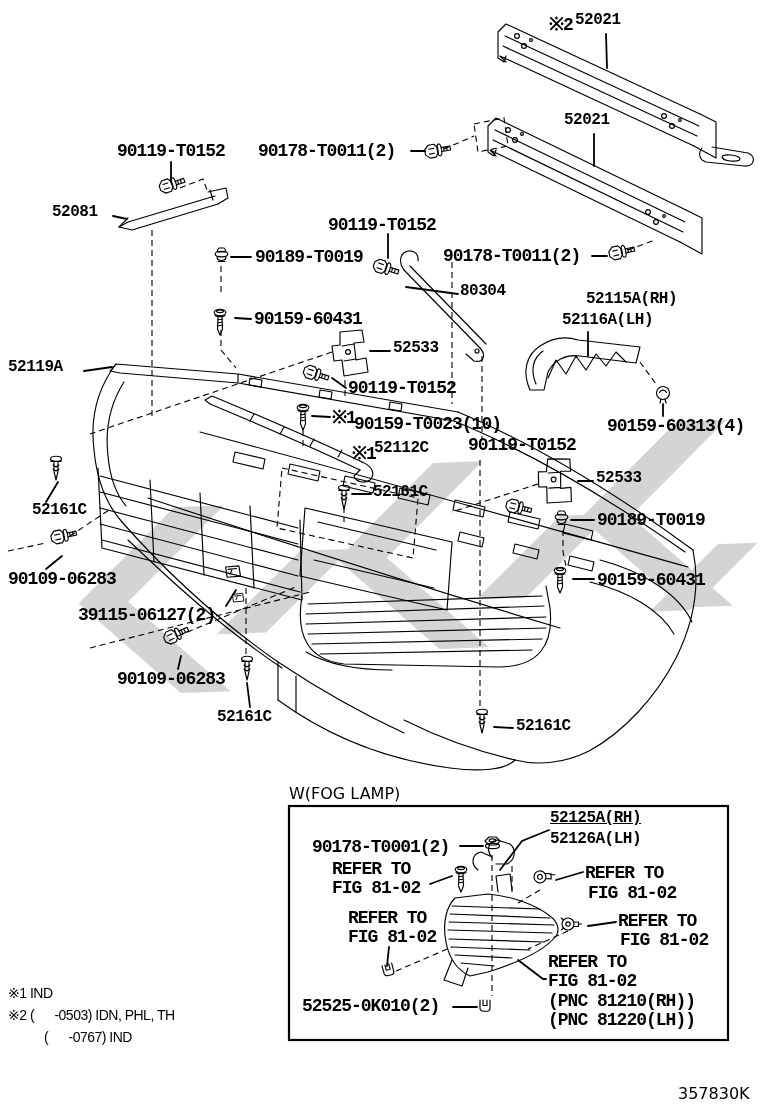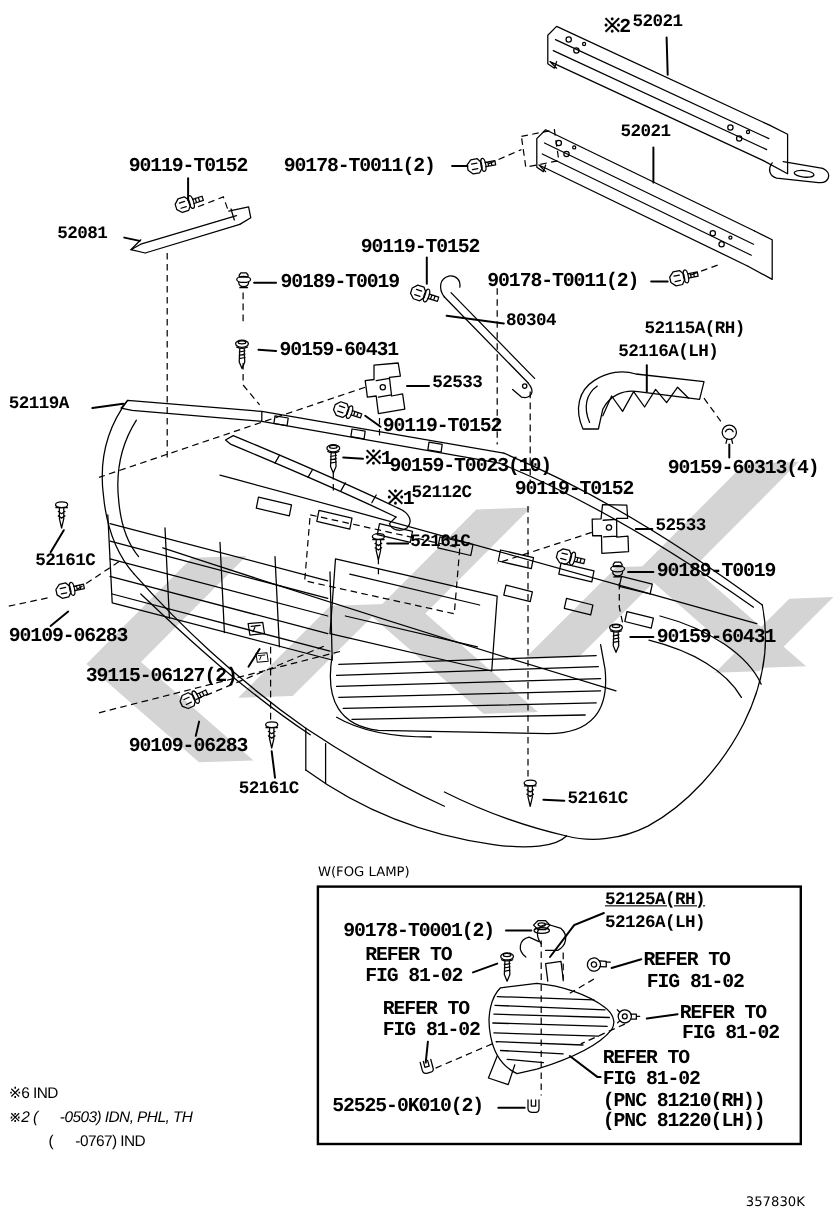--- a/index.html
+++ b/index.html
@@ -5,21 +5,21 @@
   html,body{margin:0;padding:0;background:#fff;}
   .page{position:relative;width:760px;height:1112px;background:#fff;overflow:hidden;
         font-family:"Liberation Sans",sans-serif;}
   .page svg{position:absolute;left:0;top:0;}
   #labels{position:absolute;left:0;top:0;width:760px;height:1112px;pointer-events:none;}
   .lbl{position:absolute;white-space:pre;color:#000;line-height:1.05;
        font-family:"Liberation Mono","DejaVu Sans Mono",monospace;font-weight:bold;}
   .lbl.lg{font-size:16px;letter-spacing:-0.5px;}
   .lbl.md{font-size:18px;letter-spacing:-1px;}
   .lbl.sm{font-family:"Liberation Sans","DejaVu Sans",sans-serif;font-weight:normal;font-size:14px;letter-spacing:-0.5px;}
-  .lbl.sans{font-family:"DejaVu Sans","Liberation Sans",sans-serif;font-weight:normal;font-size:12px;letter-spacing:0;}
+  .lbl.sans{font-family:"DejaVu Sans","Liberation Sans",sans-serif;font-weight:normal;font-size:16px;letter-spacing:0;}
   .art{stroke:#000;stroke-width:1.15;fill:none;stroke-linecap:round;stroke-linejoin:round;}
   .dash{stroke:#000;stroke-width:1.1;fill:none;stroke-dasharray:6 4;stroke-linecap:butt;}
   .lead{stroke:#000;stroke-width:1.8;fill:none;stroke-linecap:round;}
   .box{stroke:#000;stroke-width:2.2;fill:none;}
   .wm{stroke:none;}
 </style>
 </head>
 <body>
 
 <div class="page">
@@ -333,19 +333,19 @@
       <div class="lbl md" style="left: 588px; top: 884px;">FIG 81-02</div>
       <div class="lbl md" style="left: 348px; top: 909px;">REFER TO</div>
       <div class="lbl md" style="left: 348px; top: 928px;">FIG 81-02</div>
       <div class="lbl md" style="left: 618px; top: 912px;">REFER TO</div>
       <div class="lbl md" style="left: 620px; top: 931px;">FIG 81-02</div>
       <div class="lbl md" style="left: 548px; top: 953px;">REFER TO</div>
       <div class="lbl md" style="left: 548px; top: 972px;">FIG 81-02</div>
       <div class="lbl md" style="left: 548px; top: 992px;">(PNC 81210(RH))</div>
       <div class="lbl md" style="left: 548px; top: 1011px;">(PNC 81220(LH))</div>
       <div class="lbl md" style="left: 302px; top: 997px;">52525-0K010(2)</div>
-      <div class="lbl sm" style="left: 8px; top: 986px;">※6 IND</div>
-      <div class="lbl sm" style="left: 8px; top: 1008px; font-style: italic;">※2 (      -0503) IDN, PHL, TH</div>
+      <div class="lbl sm" style="left: 8px; top: 986px;">※1 IND</div>
+      <div class="lbl sm" style="left: 8px; top: 1008px;">※2 (      -0503) IDN, PHL, TH</div>
       <div class="lbl sm" style="left: 44px; top: 1030px;">(      -0767) IND</div>
       <div class="lbl sans" style="left: 678px; top: 1086px;">357830K</div>
     </div>
 
 </div>
 
 </body></html>

